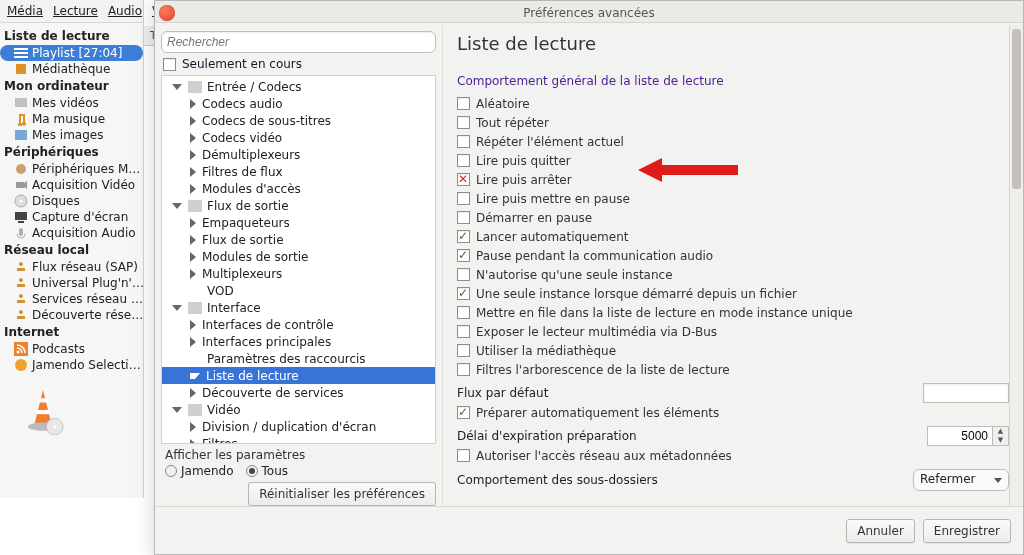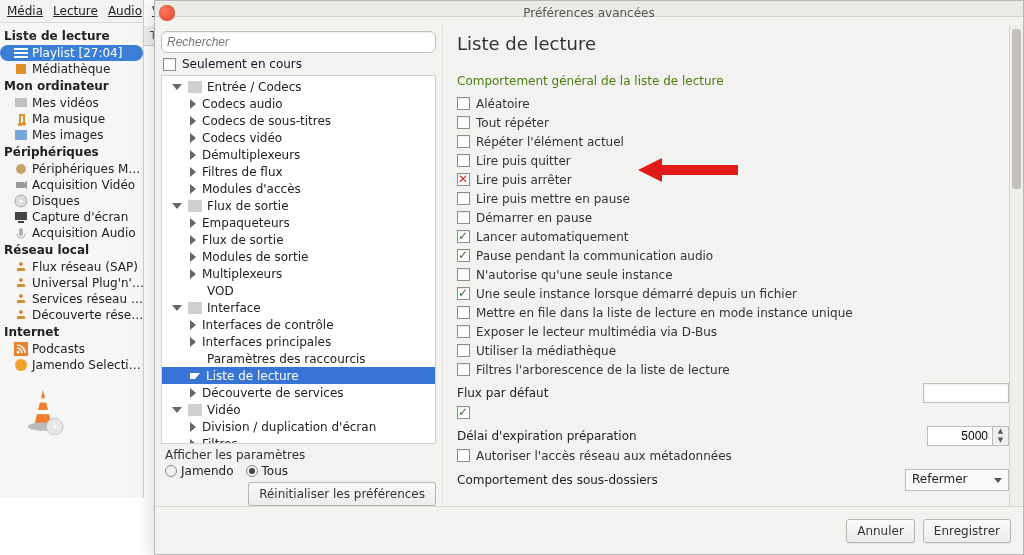--- a/index.html
+++ b/index.html
@@ -16,21 +16,21 @@
   .libi { display:flex; align-items:center; gap:4px; padding:1px 4px 1px 14px; white-space:nowrap; overflow:hidden; text-overflow:ellipsis;}
   .libi.sel { background:#3b7fd6; color:#fff;border-radius:8px; }
   .icn { width:14px; height:14px; display:inline-block; flex:none; }
   .vlc-cone { width:50px; height:50px; margin:8px 0 0 18px; }
 
   
   .list-head { position:absolute; left:144px; top:26px; width:200px; height:20px; background:#eee; border-bottom:1px solid #c8c8c8; font-size:11px; color:#555; padding:3px 6px; }
 
   
   .dlg { position:absolute; left:154px; top:0; width:870px; height:555px; background:#f2f2f1; border:1px solid #b8b8b8; box-shadow:0 2px 18px rgba(0,0,0,0.18); }
-  .titlebar { height:16px; position:relative; background:#eceae7; border-bottom:1px solid #d6d4cf; }
+  .titlebar { height:22px; position:relative; background:#eceae7; border-bottom:1px solid #d6d4cf; }
   .closebtn { position:absolute; left:4px; top:4px; width:16px; height:16px; border-radius:8px; background:radial-gradient(circle at 35% 30%, #ff7a58, #e0452c); box-shadow:inset 0 0 1px rgba(0,0,0,0.4);}
   .titletxt { text-align:center; font-size:12px; color:#555; line-height:24px; }
 
   .dlg-body { position:absolute; top:24px; bottom:48px; left:0; right:0; display:flex; }
 
   
   .pref-left { width:288px; display:flex; flex-direction:column; border-right:1px solid #e0ddd7; }
   .search { margin:6px 6px 4px 6px; }
   .search input { width:100%; height:22px; border:1px solid #c0beb7; border-radius:6px; padding:2px 5px; font-size:12px; background:#fff; color:#999; font-style:italic; box-shadow:inset 0 1px 2px rgba(0,0,0,0.07);}
   .only-cur { display:flex; align-items:center; gap:6px; margin:0 8px 4px 8px; font-size:12px; color:#0f172a;}
@@ -51,21 +51,21 @@
   .show-params { margin:4px 10px 0 10px; font-size:12px;}
   .show-params .label { margin-bottom:2px; color:#333;}
   .radios { display:flex; align-items:center; gap:12px; margin-bottom:4px;}
   .radio { width:12px; height:12px; border-radius:6px; border:1px solid #888; display:inline-block; position:relative;}
   .radio.checked::after { content:""; position:absolute; left:2px; top:2px; width:6px; height:6px; border-radius:3px; background:#444;}
   .resetbtn, .btn { display:inline-block; padding:4px 10px; border:1px solid #b8b6b0; background:linear-gradient(#fafafa,#ececec); border-radius:3px; font-size:12px; color:#333; box-shadow:0 1px 0 rgba(0,0,0,0.05);}
 
   
   .pref-right { flex:1; padding:6px 14px 4px 14px; overflow:hidden; position:relative;}
   .pr-title { font-size:18px; font-weight:normal; color:#333; margin:2px 0 6px 0;}
-  .pr-sub { font-size:12px; color:#4d7c0f; margin:20px 0 6px 0;}
+  .pr-sub { font-size:12px; color:#4c1d95; margin:20px 0 6px 0;}
   .opt { display:flex; align-items:center; gap:6px; height:19px; font-size:12px; color:#333; }
   .cb { width:13px; height:13px; border:1px solid #8f8d85; background:#fff; box-shadow:inset 0 1px 1px rgba(0,0,0,0.07); position:relative; flex:none;}
   .cb.red::before { content:"✕"; color:#cc2b1f; font-weight:bold; font-size:12px; position:absolute; left:0; top:-2px; }
   .cb.chk::before { content:"✓"; color:#2f6a2f; font-weight:bold; font-size:12px; position:absolute; left:0; top:-2px; }
   .field-row { display:flex; align-items:center; gap:8px; font-size:12px; margin-top:4px;}
   .textin { height:20px; width:86px; border:1px solid #bfbdb6; background:#fff; box-shadow:inset 0 1px 2px rgba(0,0,0,0.08);}
   .spin { display:flex; align-items:center;}
   .spin input { width:66px; height:20px; text-align:right; border:1px solid #bfbdb6; padding-right:4px; font-size:12px; background:#fff;}
   .spin .steps { width:16px; height:20px; border:1px solid #bfbdb6; border-left:0; background:#efefef; display:flex; flex-direction:column;}
   .spin .steps span { flex:1; font-size:7px; text-align:center; color:#555;}
@@ -427,20 +427,21 @@
         </div>
 
       <div class="field-row">
         <span>Flux par défaut</span>
         <span style="flex:1"></span>
         <input class="textin" type="text" style="">
       </div>
 
       <div class="opt">
           <span class="cb chk"></span>
+          <span>Préparer automatiquement les éléments</span>
         </div>
 
       <div class="field-row">
         <span>Délai d'expiration préparation</span>
         <span style="flex:1"></span>
         <div class="spin">
           <input type="text" value="5000" style="">
           <div class="steps">
               <span>▲</span>
               <span>▼</span>
@@ -449,21 +450,21 @@
       </div>
 
       <div class="opt">
           <span class="cb"></span>
           <span>Autoriser l'accès réseau aux métadonnées</span>
         </div>
 
       <div class="field-row">
         <span>Comportement des sous-dossiers</span>
         <span style="flex:1"></span>
-        <div class="select" style="width:104px;"><span>Refermer</span></div>
+        <div class="select" style="width:96px;border-radius:6px;"><span>Refermer</span></div>
       </div>
 
       <div class="right-scroll">
           <div class="scrollbar">
             <div class="thumb"></div>
           </div>
         </div>
     </div>
   </div>
 

